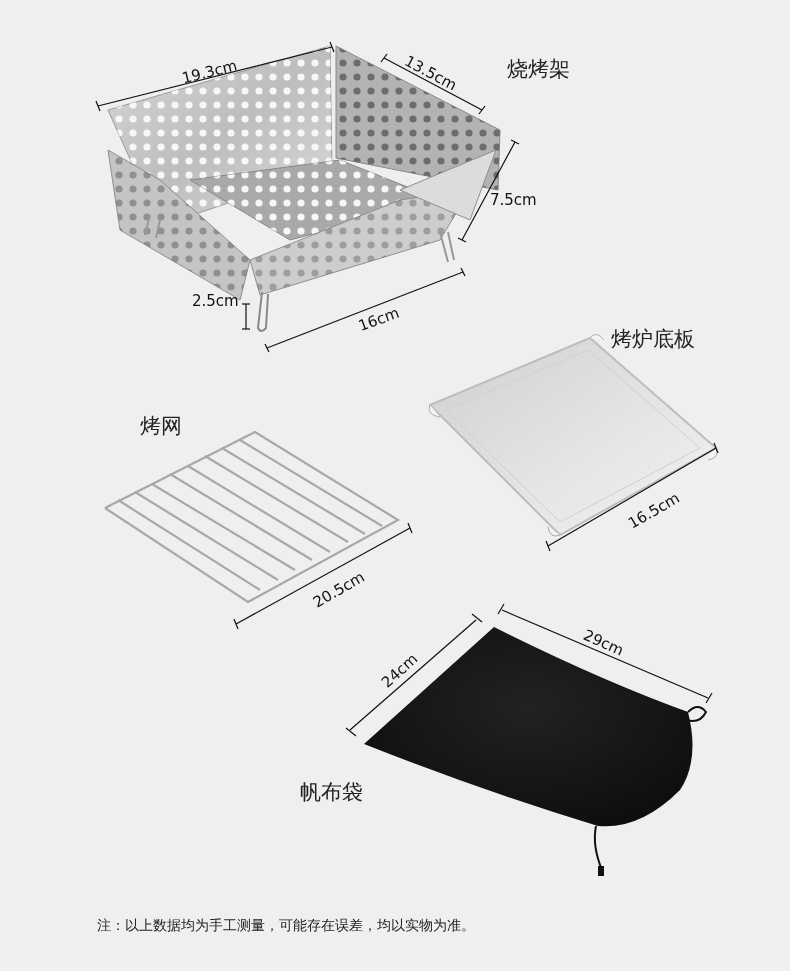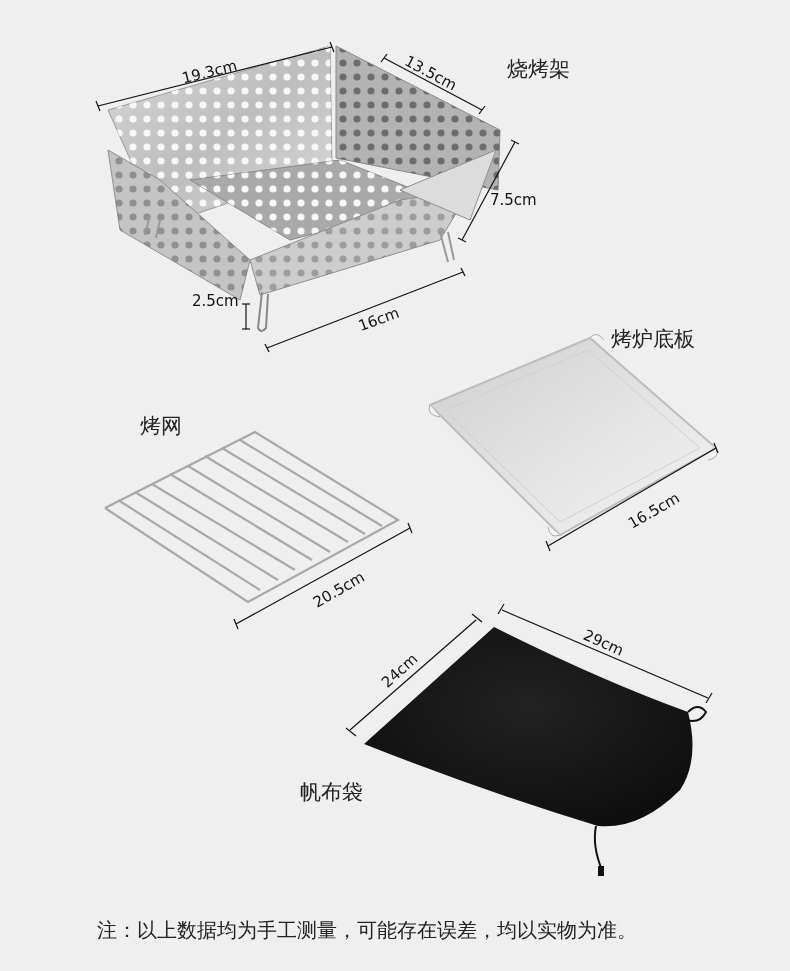--- a/index.html
+++ b/index.html
@@ -1,21 +1,21 @@
 <!DOCTYPE html>
 <html><head>
 <meta charset="utf-8">
 <style>
   html, body { margin:0; padding:0; }
   body { width:790px; height:971px; background:#efefef; position:relative; overflow:hidden;
          font-family:"DejaVu Sans", "Liberation Sans", sans-serif; color:#222; }
   .abs { position:absolute; }
   .label { font-size:21px; color:#222; white-space:nowrap; }
   .dim { font-size:15px; color:#111; white-space:nowrap; transform-origin:left top; }
-  .note { font-size:20px; color:#222; white-space:nowrap; }
+  .note { font-size:14px; color:#222; white-space:nowrap; }
   svg { position:absolute; left:0; top:0; }
 </style>
 </head>
 <body>
 
 <svg width="790" height="971" viewBox="0 0 790 971">
   <defs>
     <pattern id="holes" width="14" height="14" patternUnits="userSpaceOnUse">
       <circle cx="7" cy="7" r="3.6" fill="#f7f7f7"></circle>
     </pattern>

